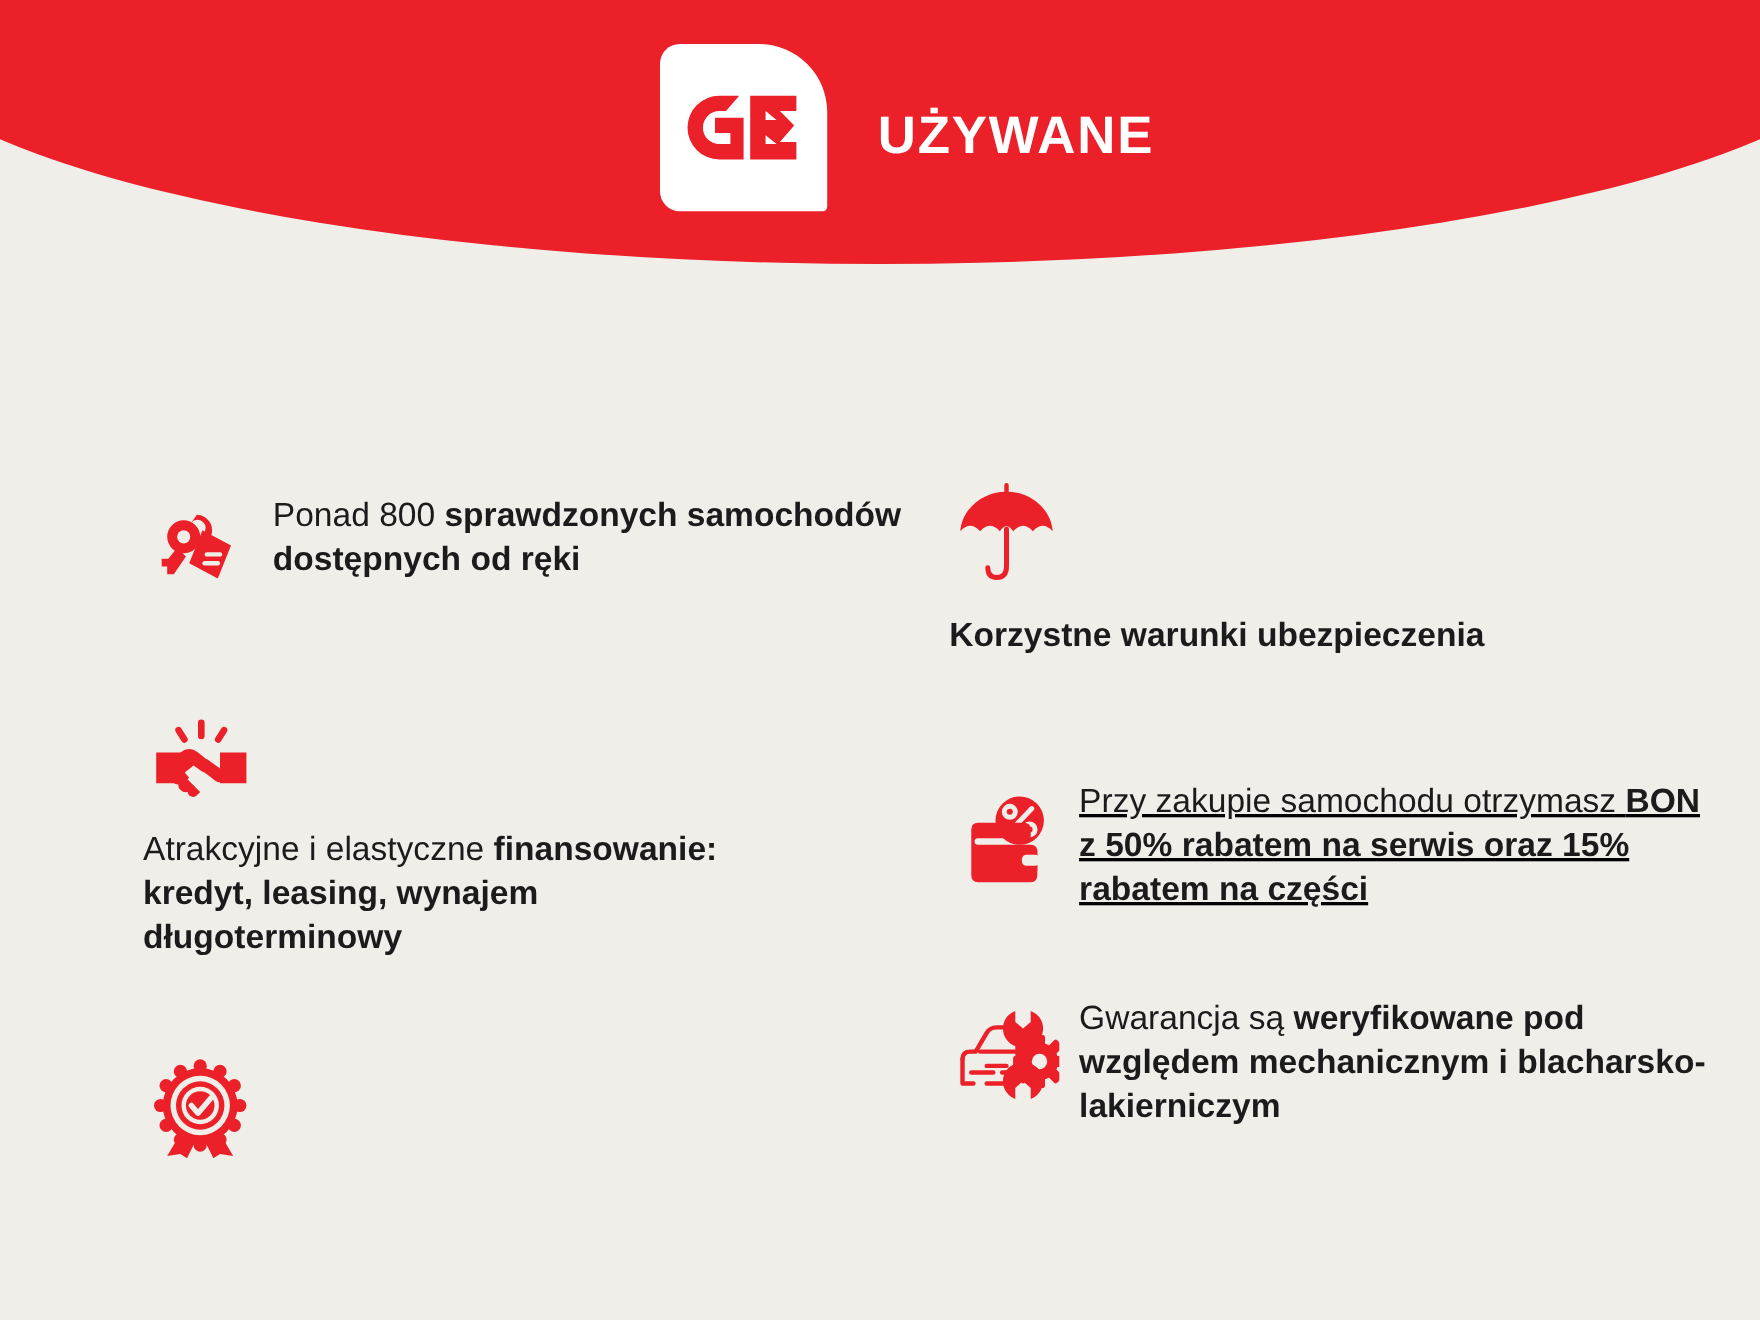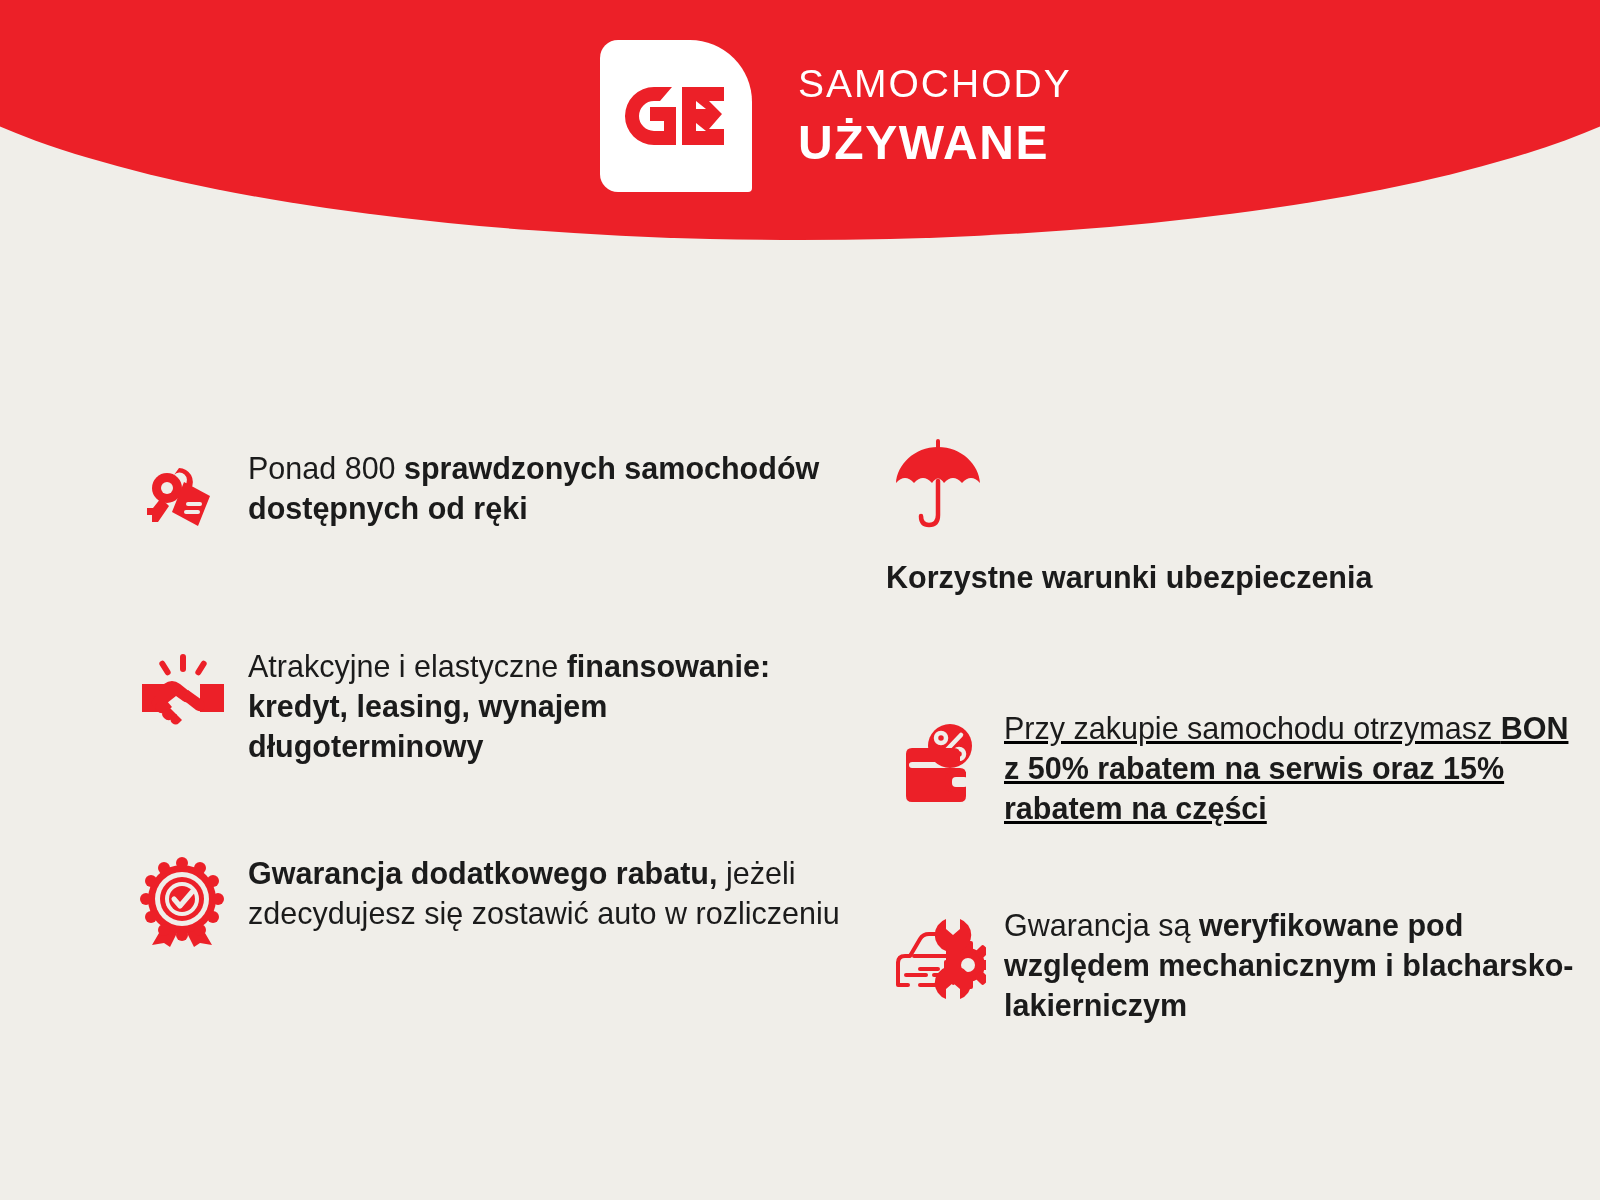--- a/index.html
+++ b/index.html
@@ -77,30 +77,30 @@
 
   
   .features {
     position: absolute;
     left: 0;
     top: 440px;
     width: 1600px;
     z-index: 2;
     display: grid;
     grid-template-columns: 720px 700px;
-    column-gap: 36px;
+    column-gap: 13px;
     padding-left: 130px;
     box-sizing: border-box;
   }
   .col {
     display: flex;
     flex-direction: column;
   }
   .col-left  .feature:nth-child(1) { margin-bottom: 88px; }
-  .col-left  .feature:nth-child(2) { margin-bottom: 78px; }
+  .col-left  .feature:nth-child(2) { margin-bottom: 78px; flex-direction: column; }
   .col-right .feature:nth-child(1) { margin-bottom: 102px; flex-direction: column; }
   .col-right .feature:nth-child(2) { margin-bottom: 68px; text-decoration: underline; }
 
   .feature {
     display: flex;
     align-items: flex-start;
   }
   .feature-icon {
     flex: none;
     width: 104px;
@@ -142,21 +142,20 @@
 <div class="logo-row">
   <div class="logo-mark">
     <svg width="104" height="62" viewBox="0 0 104 62" aria-hidden="true">
 
       <path d="M30 2 H48 L36 16 H30 a15 15 0 1 0 0 30 h10 V36 H26 V22 H52 V60 H30 A29 29 0 1 1 30 2 Z" fill="#EC2028"></path>
 
       <path d="M58 2 H100 V16 H85 L98 29 L85 44 H100 V60 H58 Z M72 16 V24 H82 Z M72 38 V46 H82 Z" fill="#EC2028"></path>
     </svg>
   </div>
   <div class="logo-wordmark">
-    <div class="wm-line1">SAMOCHODY</div>
     <div class="wm-line2">UŻYWANE</div>
   </div>
 </div>
 
 <div class="features">
 
   <div class="col col-left">
 
     <div class="feature">
       <div class="feature-icon fi-keys">
@@ -235,23 +234,20 @@
               </g>
             </g>
             <circle cx="46" cy="44" r="27" fill="#F0EEE9"></circle>
             <circle cx="46" cy="44" r="22"></circle>
             <circle cx="46" cy="44" r="17" fill="#F0EEE9"></circle>
             <circle cx="46" cy="44" r="13"></circle>
             <path d="M38 44 l6 7 l12 -14" fill="none" stroke="#F0EEE9" stroke-width="5" stroke-linecap="round" stroke-linejoin="round"></path>
           </g>
         </svg>
       </div>
-      <div class="feature-text">
-        <b>Gwarancja dodatkowego rabatu,</b><span> jeżeli zdecydujesz się zostawić auto w rozliczeniu</span>
-      </div>
     </div>
 
   </div>
 
   <div class="col col-right">
 
     <div class="feature">
       <div class="feature-icon fi-umbrella">
         <svg width="92" height="102" viewBox="0 0 92 102" aria-hidden="true">
           <g fill="#EC2028">

